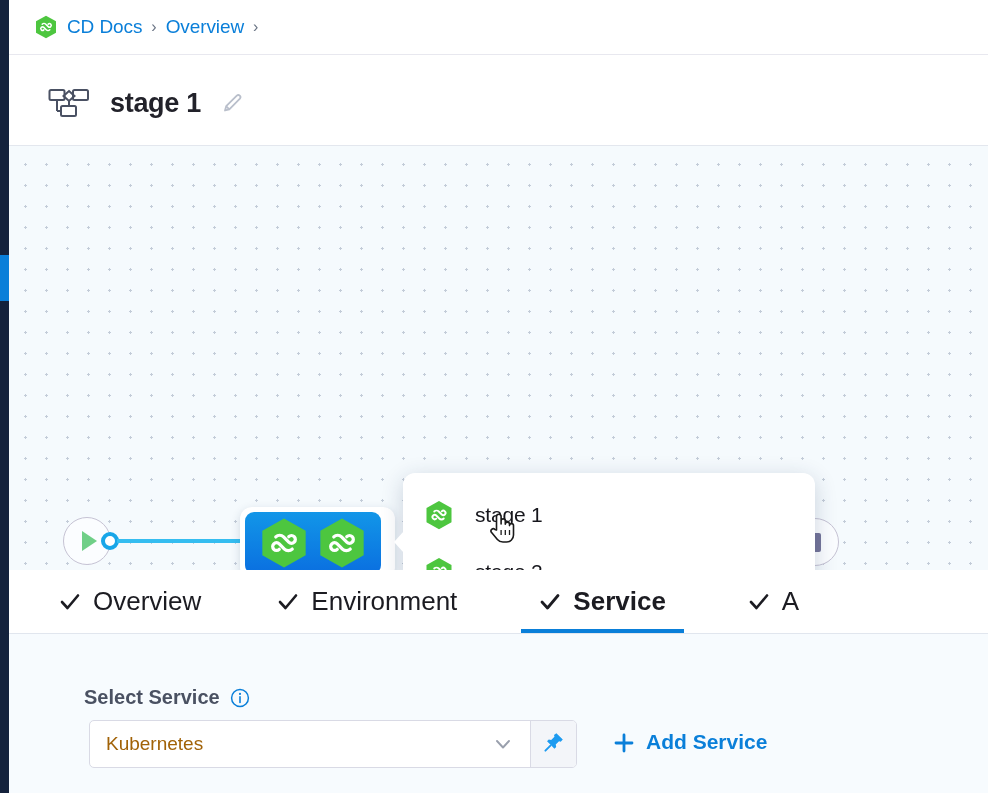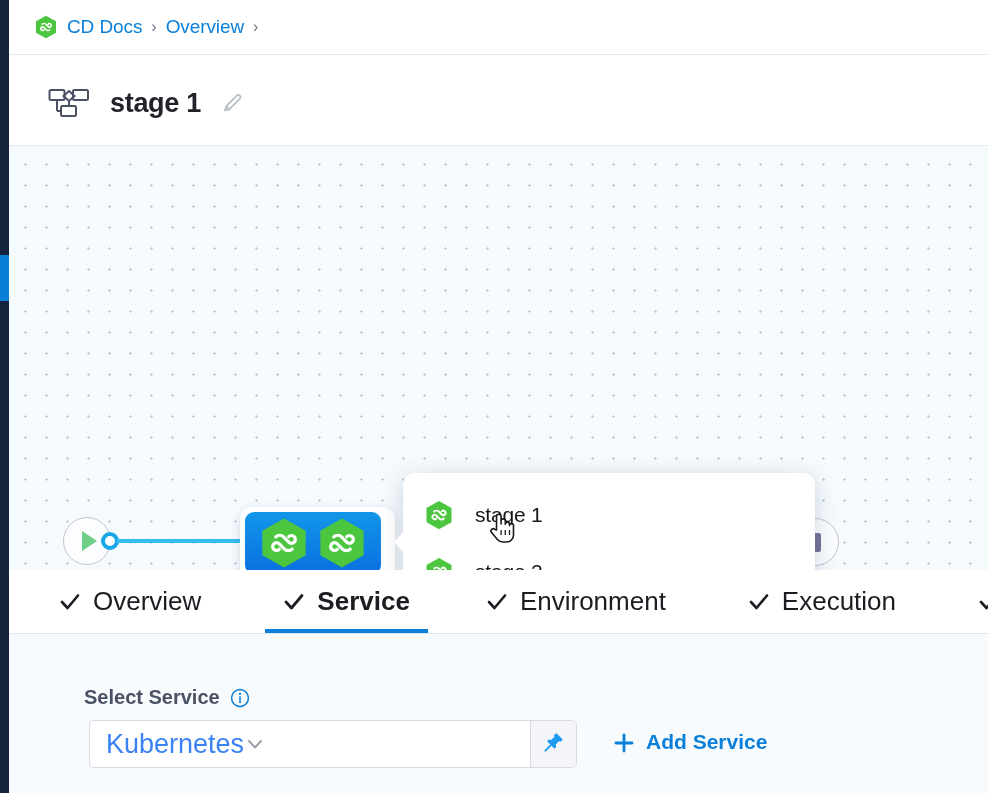--- a/index.html
+++ b/index.html
@@ -159,22 +159,22 @@
     display: flex; align-items: center;
   }
   .form-label { font-size: 20px; color: #4a5162; font-weight: bold; }
   .info-icon { margin-left: 10px; line-height: 0; }
   .select-wrap {
     position: absolute; left: 80px; top: 86px; width: 488px; height: 48px;
     display: flex; border: 1px solid #d9dae5; border-radius: 5px;
     background: #ffffff; overflow: hidden;
   }
   .select-field {
-    flex: 1; display: flex; align-items: center; justify-content: flex-start;
-    padding: 0 16px; font-size: 27px; color: #3b82f6;
+    flex: 1; display: flex; align-items: center; justify-content: space-between;
+    padding: 0 16px; font-size: 19px; color: #a16207;
   }
   .chev { line-height: 0; }
   .pin-btn {
     width: 46px; display: flex; align-items: center; justify-content: center;
     background: #f3f5f9; border-left: 1px solid #d9dae5;
   }
   .add-service {
     position: absolute; left: 604px; top: 96px;
     display: flex; align-items: flex-end;
     color: #0a7fd9; font-size: 21px; font-weight: bold;
@@ -293,43 +293,35 @@
 
   <div class="tab-bar">
     <div class="tab" style="margin-left:32px">
       <span class="check">
         <svg width="22" height="22" viewBox="0 0 22 22">
             <polyline points="3,11 8.5,17 19,4.5" fill="none" stroke="#1c1c22" stroke-width="2.6" stroke-linecap="round" stroke-linejoin="round"></polyline>
           </svg>
       </span>
       <span>Overview</span>
     </div>
+    <div class="tab" style="margin-left:40px">
+      <span class="check">
+        <svg width="22" height="22" viewBox="0 0 22 22">
+            <polyline points="3,11 8.5,17 19,4.5" fill="none" stroke="#1c1c22" stroke-width="2.6" stroke-linecap="round" stroke-linejoin="round"></polyline>
+          </svg>
+      </span>
+      <span>Environment</span>
+    </div>
     <div class="tab active" style="margin-left:46px">
       <span class="check">
         <svg width="22" height="22" viewBox="0 0 22 22">
             <polyline points="3,11 8.5,17 19,4.5" fill="none" stroke="#1c1c22" stroke-width="2.8" stroke-linecap="round" stroke-linejoin="round"></polyline>
           </svg>
       </span>
       <span>Service</span>
-    </div>
-    <div class="tab" style="margin-left:40px">
-      <span class="check">
-        <svg width="22" height="22" viewBox="0 0 22 22">
-            <polyline points="3,11 8.5,17 19,4.5" fill="none" stroke="#1c1c22" stroke-width="2.6" stroke-linecap="round" stroke-linejoin="round"></polyline>
-          </svg>
-      </span>
-      <span>Environment</span>
-    </div>
-    <div class="tab" style="margin-left:46px">
-      <span class="check">
-        <svg width="22" height="22" viewBox="0 0 22 22">
-            <polyline points="3,11 8.5,17 19,4.5" fill="none" stroke="#1c1c22" stroke-width="2.6" stroke-linecap="round" stroke-linejoin="round"></polyline>
-          </svg>
-      </span>
-      <span>Execution</span>
     </div>
     <div class="tab" style="margin-left:46px">
       <span class="check">
         <svg width="22" height="22" viewBox="0 0 22 22">
             <polyline points="3,11 8.5,17 19,4.5" fill="none" stroke="#1c1c22" stroke-width="2.6" stroke-linecap="round" stroke-linejoin="round"></polyline>
           </svg>
       </span>
       <span>A</span>
     </div>
   </div>

